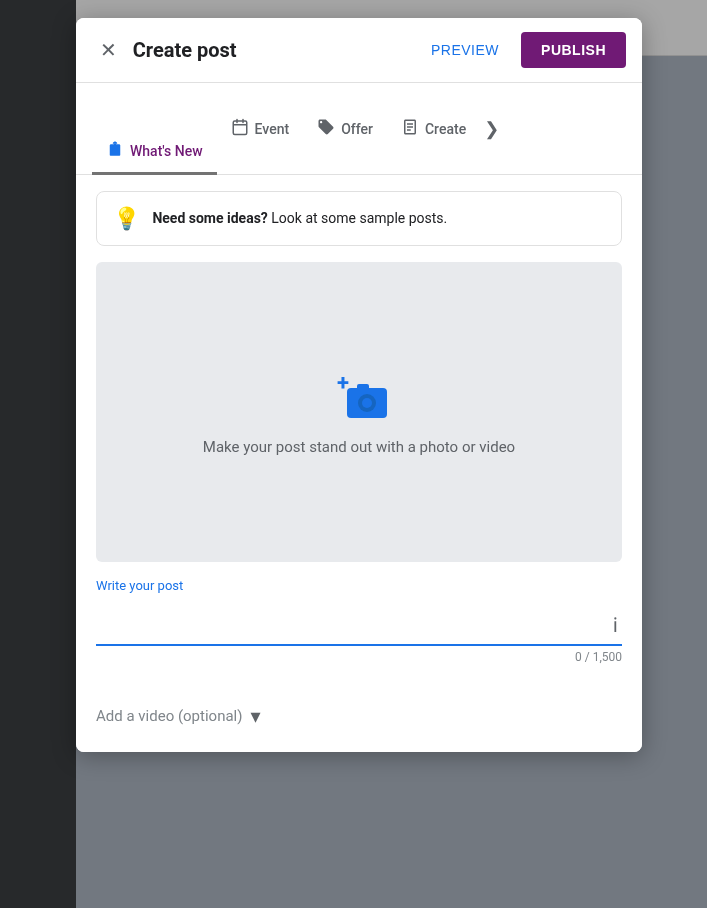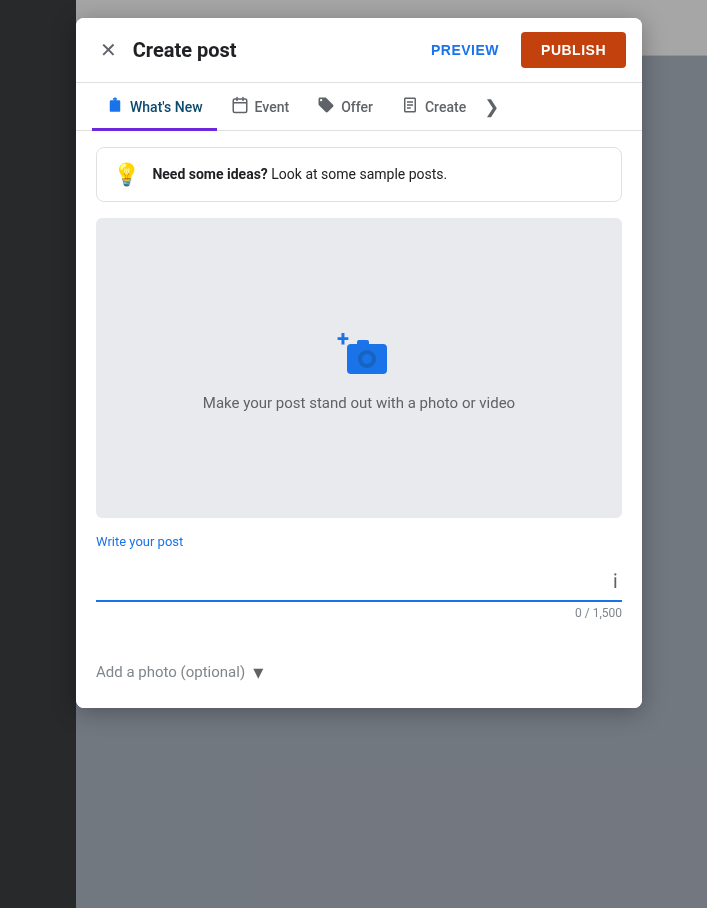--- a/index.html
+++ b/index.html
@@ -61,29 +61,29 @@
       line-height: 1;
       display: flex;
       align-items: center;
     }
 
     .btn-preview {
       background: none;
       border: none;
       color: #1a73e8;
       font-size: 14px;
-      font-weight: 700;
+      font-weight: 400;
       cursor: pointer;
       padding: 8px 14px;
       text-transform: uppercase;
       letter-spacing: 0.5px;
     }
 
     .btn-publish {
-      background: #c2410c;
+      background: #701a75;
       border: none;
       color: #fff;
       font-size: 14px;
       font-weight: 700;
       cursor: pointer;
       padding: 10px 20px;
       border-radius: 4px;
       text-transform: uppercase;
       letter-spacing: 0.5px;
       margin-left: 8px;
@@ -107,22 +107,23 @@
       font-weight: 500;
       color: #5f6368;
       cursor: pointer;
       border-bottom: 3px solid transparent;
       white-space: nowrap;
       position: relative;
       top: 1px;
     }
 
     .tab-item.active {
-      color: #0c4a6e;
-      border-bottom: 3px solid #6d28d9;
+      color: #701a75;
+      border-bottom: 3px solid #737373;
+      margin-top: 44px;
     }
 
     .tab-icon {
       font-size: 17px;
     }
 
     .tab-chevron {
       color: #5f6368;
       font-size: 18px;
       margin-left: 4px;
@@ -357,18 +358,18 @@
     </div>
 
     <div class="post-label">Write your post</div>
     <div class="post-input-wrap">
       <input type="text" class="post-input" placeholder="" style="">
       <span class="info-icon">ℹ</span>
     </div>
     <div class="char-count">0 / 1,500</div>
 
     <div class="add-button-wrap">
-      <span class="add-button-label">Add a photo (optional)</span>
+      <span class="add-button-label">Add a video (optional)</span>
       <span class="dropdown-arrow">▾</span>
     </div>
 
   </div>
 </div>
 
 </body></html>

